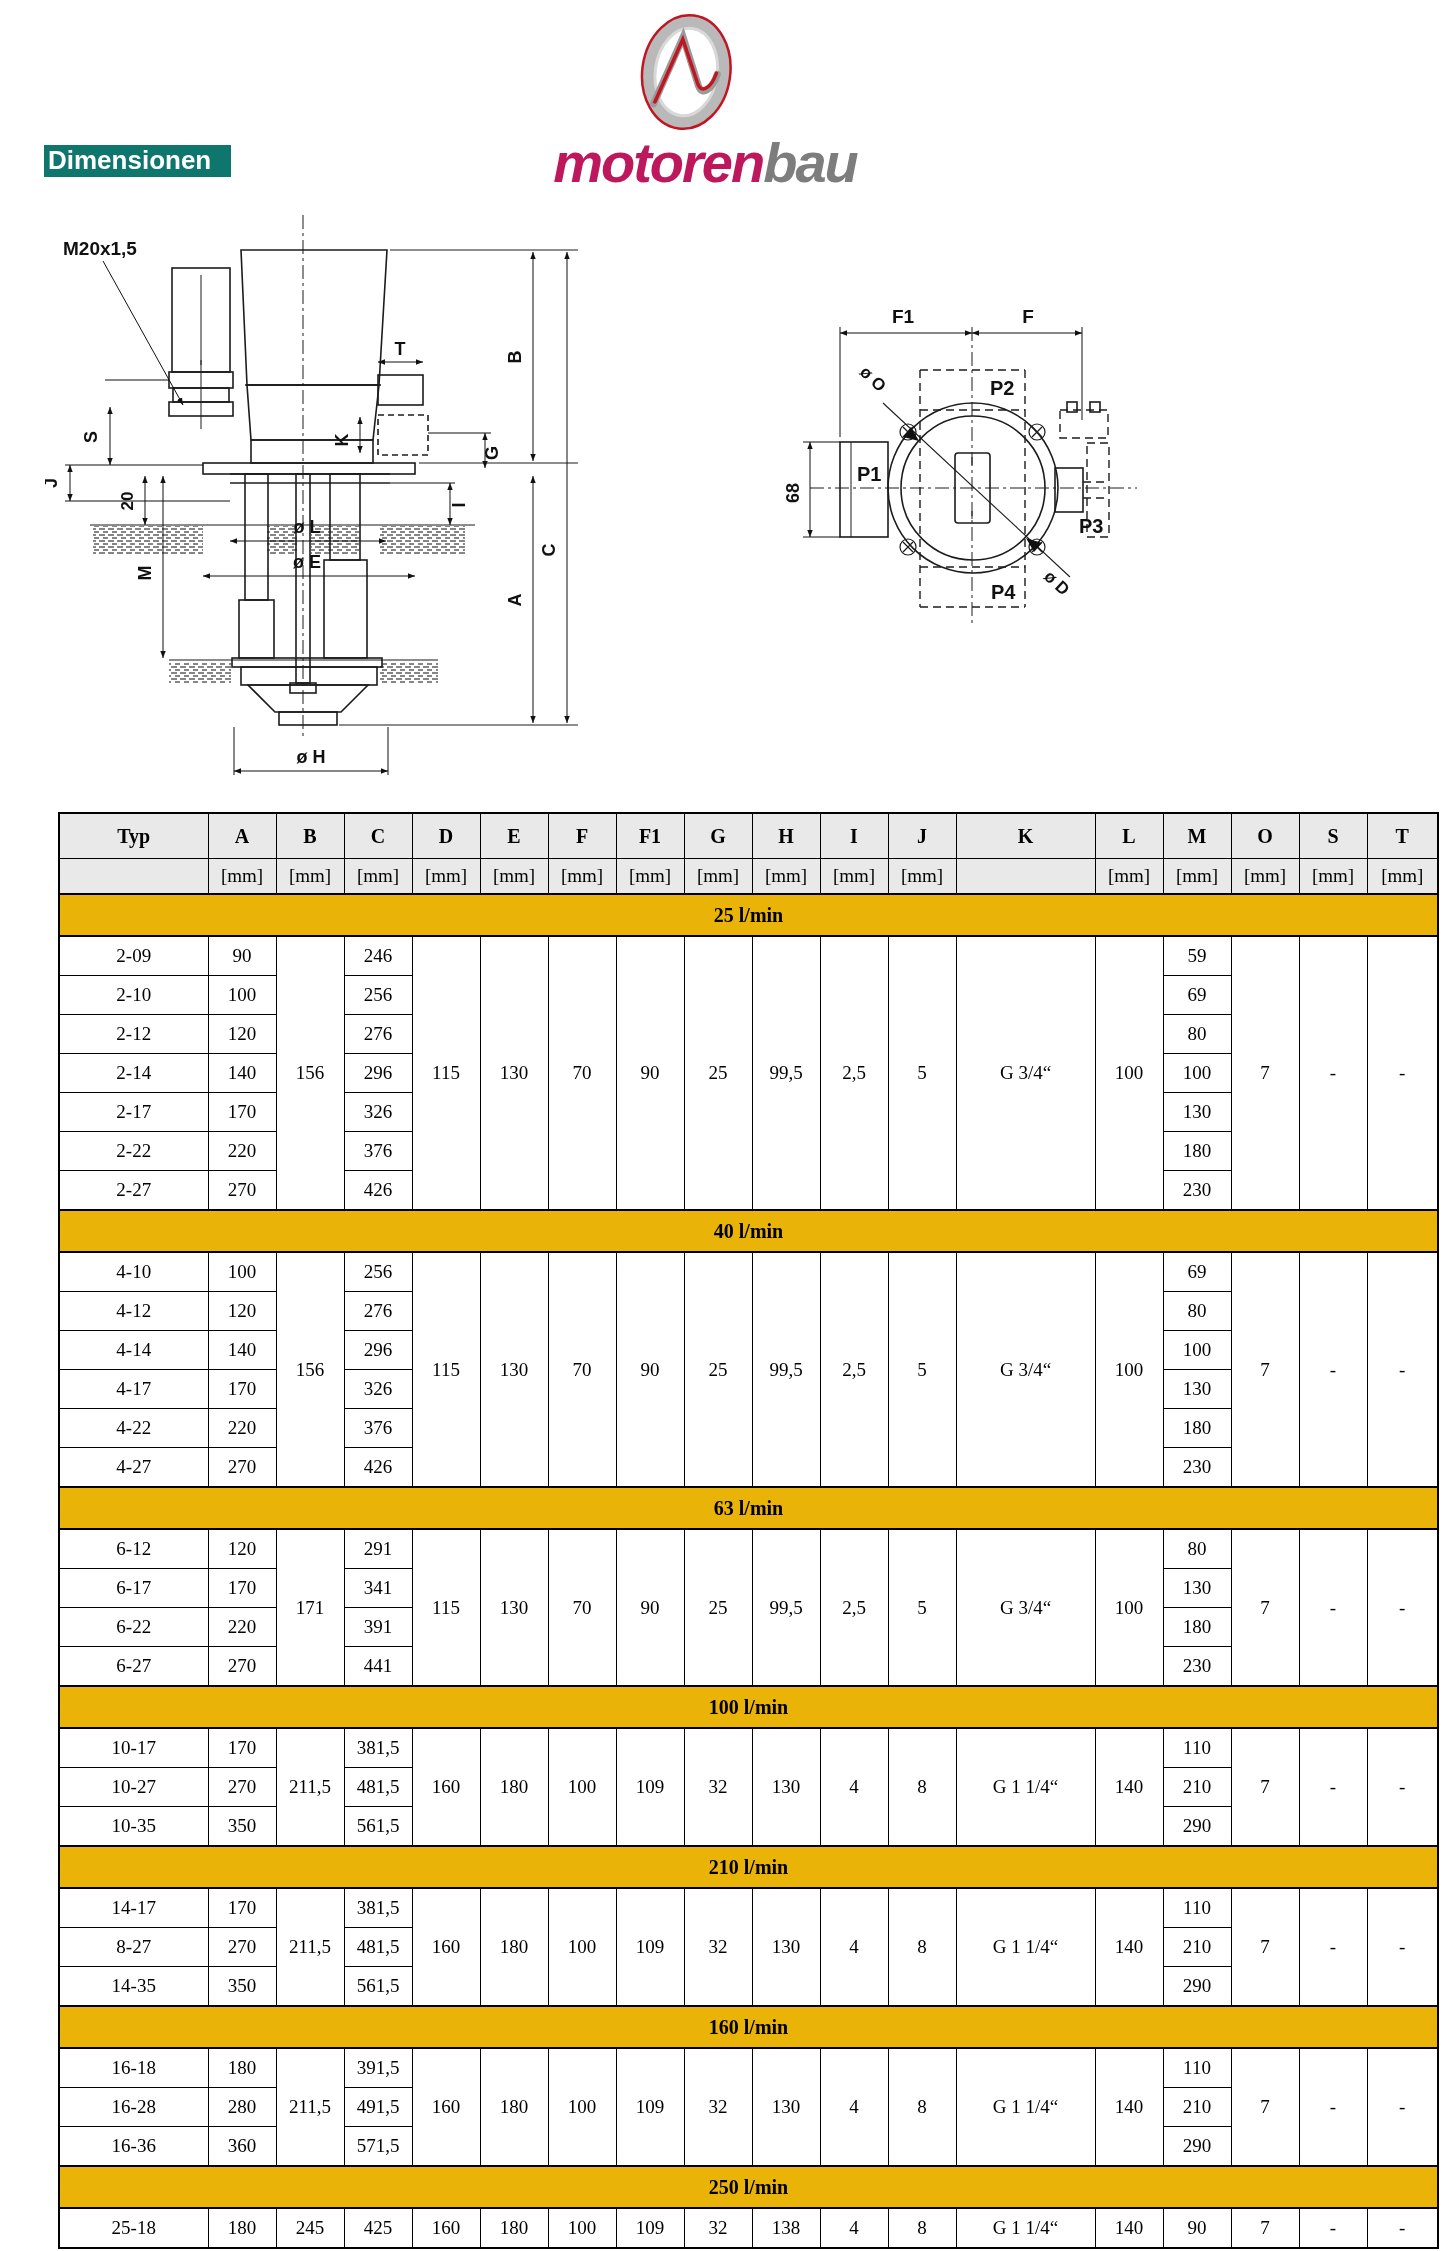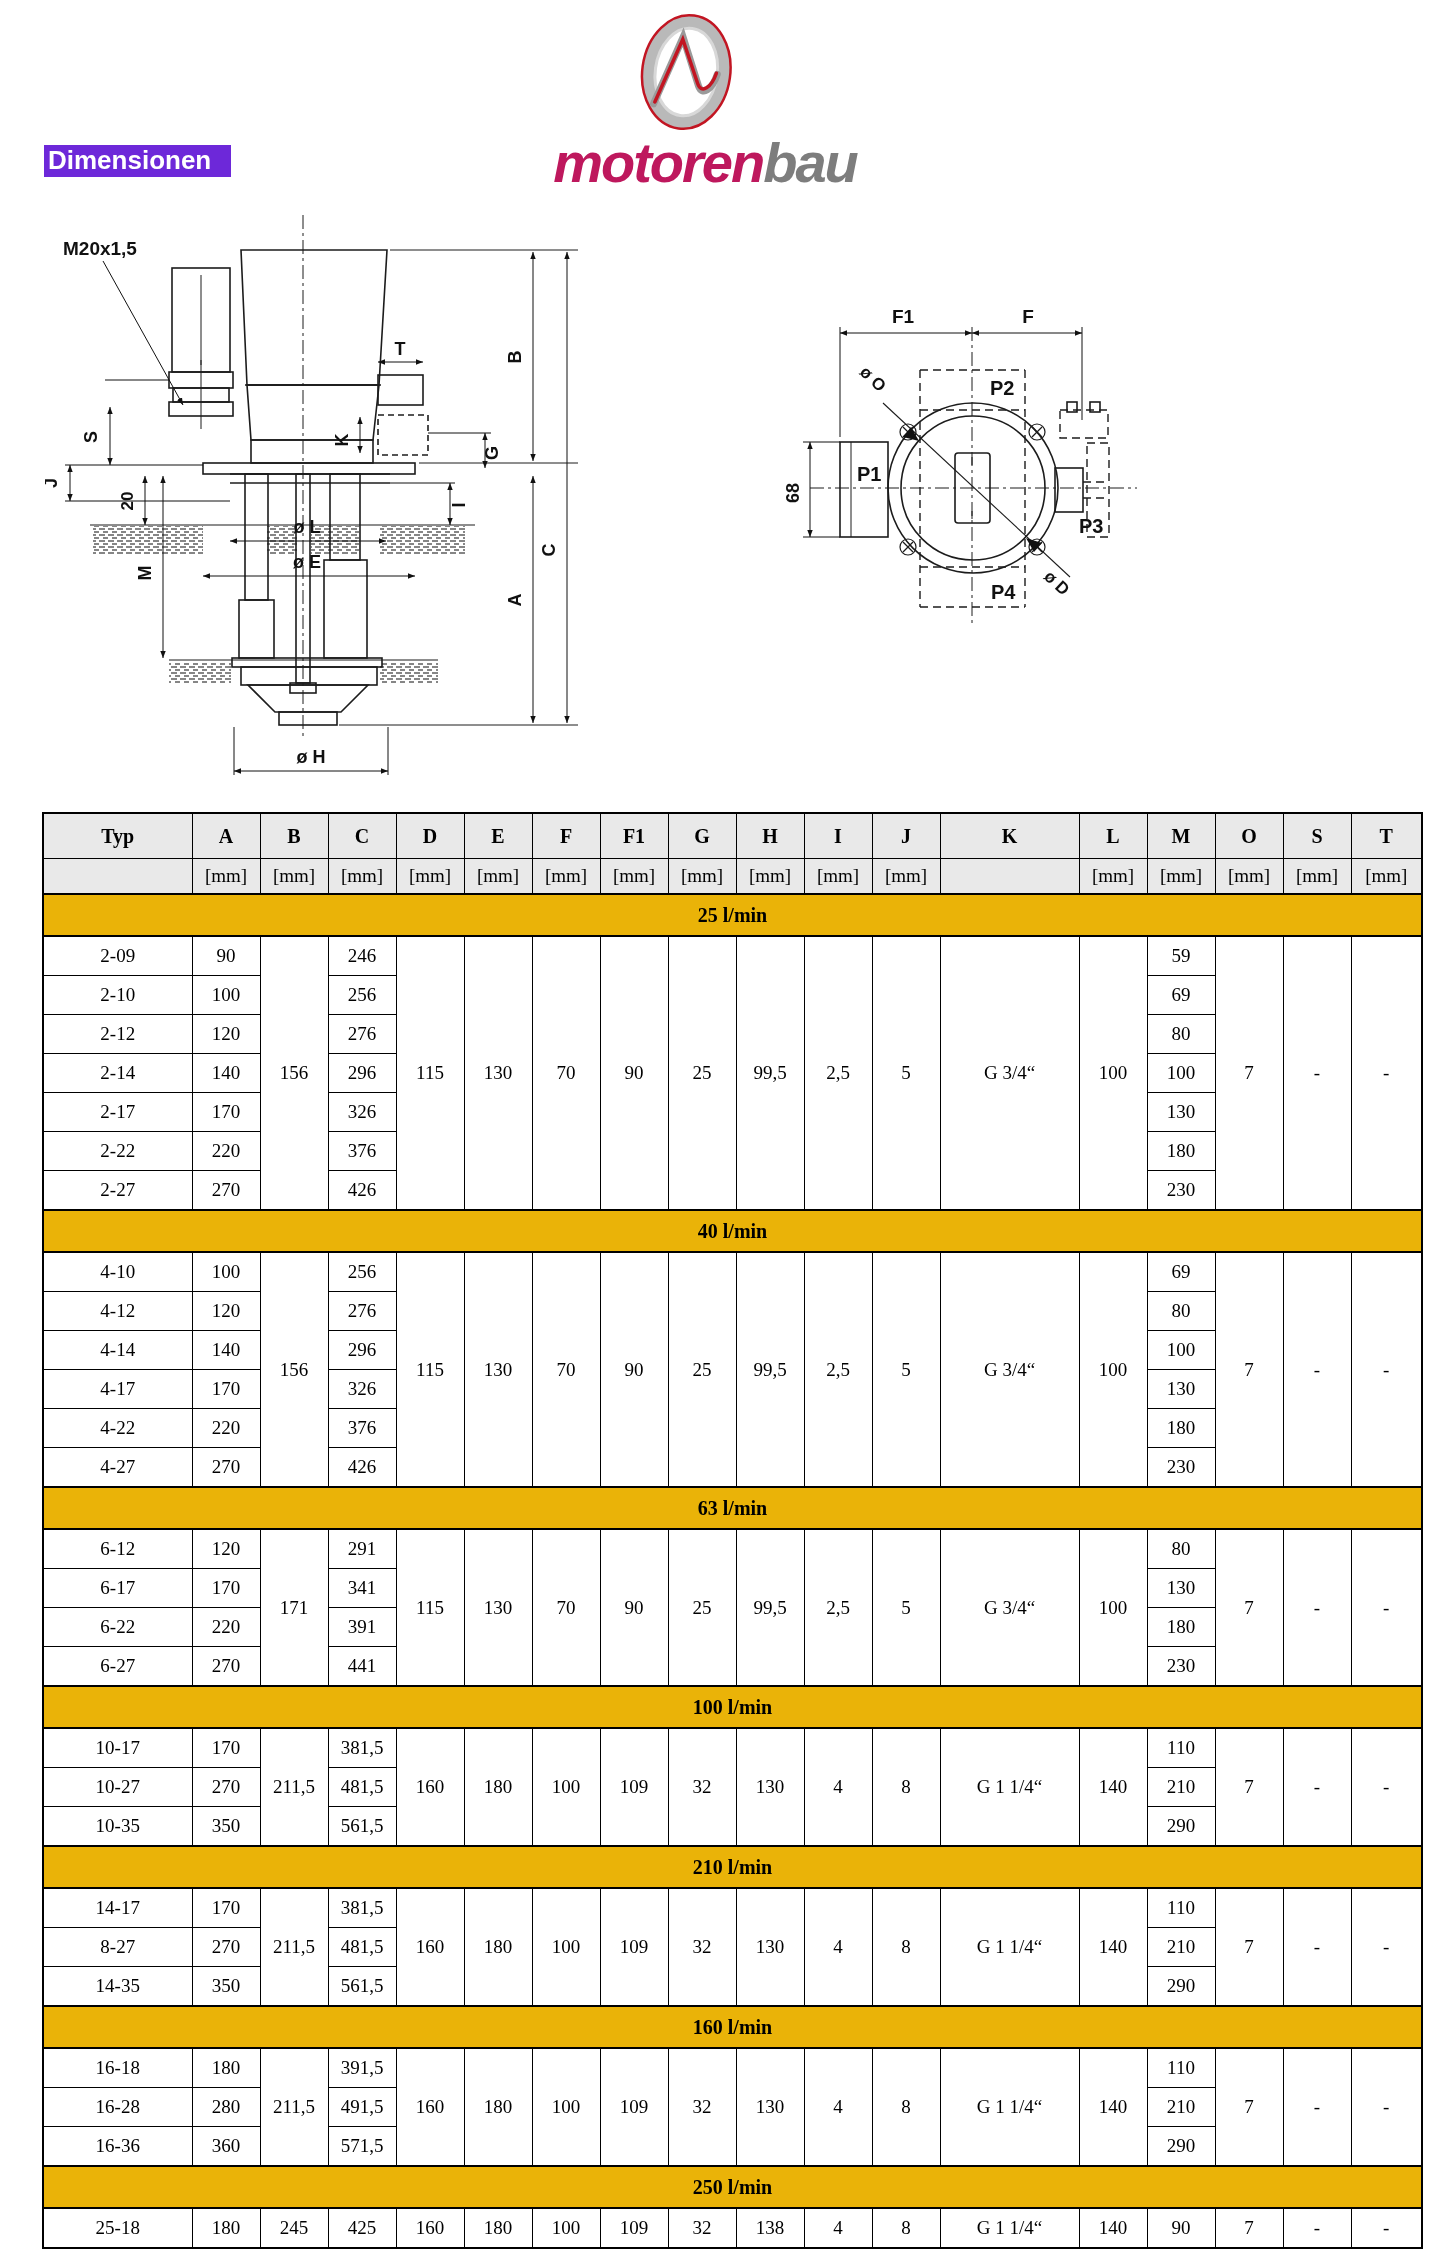--- a/index.html
+++ b/index.html
@@ -1,39 +1,39 @@
 <!DOCTYPE html>
 <html><head>
 <meta charset="utf-8">
 <style>
   html,body{margin:0;padding:0;background:#fff;}
   #page{position:relative;width:1445px;height:2251px;background:#fff;overflow:hidden;
         font-family:"Liberation Sans",sans-serif;}
 
   
   #dim-tag{position:absolute;left:44px;top:145px;width:183px;height:32px;
-           background:#6d28d9;color:#fff;font-weight:bold;font-size:26px;
+           background:#0f766e;color:#fff;font-weight:bold;font-size:26px;
            line-height:31px;padding-left:4px;letter-spacing:0px;}
 
   
   #logo-ring{position:absolute;left:638px;top:12px;}
   #logo-text{position:absolute;left:505px;top:134px;width:400px;text-align:center;
              font-style:italic;font-weight:bold;font-size:56px;line-height:58px;
              letter-spacing:-2px;white-space:nowrap;}
   #logo-text .p1{color:#be185d;}
   #logo-text .p2{color:#7d7d7d;}
 
   
   .drawing{position:absolute;}
   svg text{font-family:"Liberation Sans",sans-serif;font-weight:bold;fill:#111;}
 
   
   #table-wrap{position:absolute;left:42px;top:812px;}
   table.dim{border-collapse:collapse;table-layout:fixed;width:1379px;
-            font-family:"Liberation Serif",serif;border:2px solid #000;}
+            font-family:"Liberation Serif",serif;border:2px solid #000;margin-left:16px;}
   table.dim th,table.dim td{border:1px solid #000;text-align:center;vertical-align:middle;
             padding:0;overflow:hidden;}
   table.dim thead th{background:#e9e9e9;font-weight:bold;font-size:20px;height:44px;}
   table.dim thead tr.units th{font-weight:normal;font-size:19px;height:34px;}
   table.dim td.band{background:#eab308;font-weight:bold;font-size:20px;height:40px;
             border-top:2px solid #000;border-bottom:2px solid #000;}
   table.dim td.val{font-size:19px;height:38px;background:#fff;}
 </style>
 </head>
 <body>

